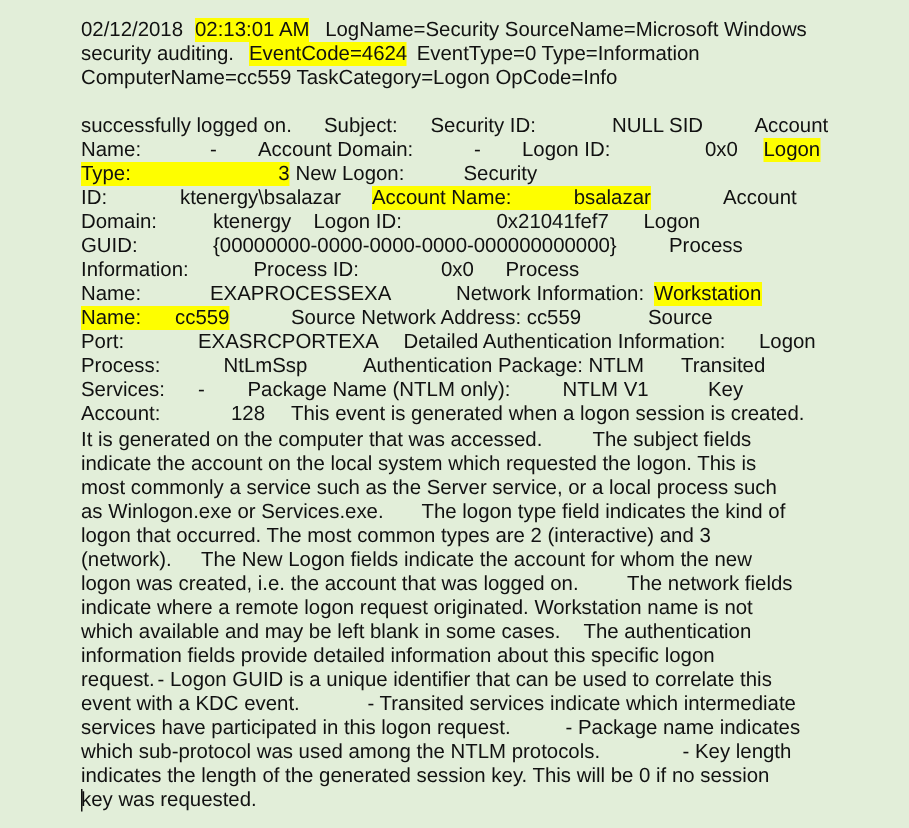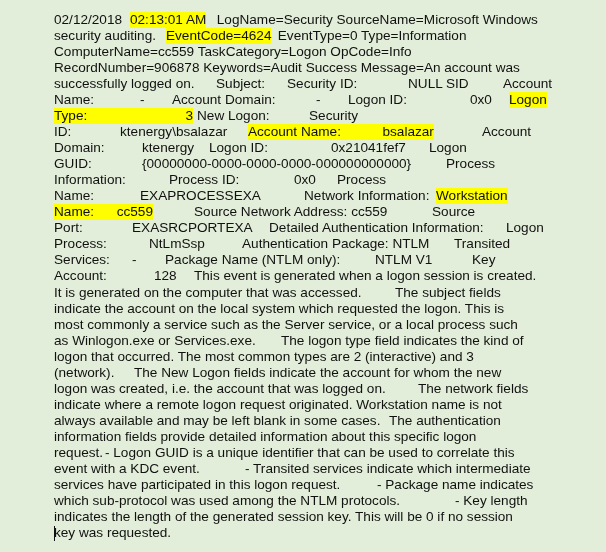--- a/index.html
+++ b/index.html
@@ -17,21 +17,20 @@
     .hl { background: #fefe00; }
     .caret { position: absolute; left: 54px; width: 1px; height: 15px; background: #111; }
   </style>
 </head>
 <body>
 
 <div class="doc" id="doc">
     <div class="line" style="top: 12px;"><span class="seg" style="left: 54px;">02/12/2018 </span><span class="seg hl" style="left: 130px;">02:13:01 AM</span><span class="seg" style="left: 213px;"> LogName=Security SourceName=Microsoft Windows</span></div>
     <div class="line" style="top: 28.03px;"><span class="seg" style="left: 54px;">security auditing. </span><span class="seg hl" style="left: 166px;">EventCode=4624</span><span class="seg" style="left: 274px;"> EventType=0 Type=Information</span></div>
     <div class="line" style="top: 44.06px;"><span class="seg" style="left: 54px;">ComputerName=cc559 TaskCategory=Logon OpCode=Info</span></div>
-    <div class="line" style="top: 60.09px;"><span class="seg" style="left: 54px;">RecordNumber=906878 Keywords=Audit Success Message=An account was</span></div>
     <div class="line" style="top: 76.12px;"><span class="seg" style="left: 54px;">successfully logged on.</span><span class="seg" style="left: 216px;">Subject:</span><span class="seg" style="left: 287px;">Security ID:</span><span class="seg" style="left: 408px;">NULL SID</span><span class="seg" style="left: 503px;">Account</span></div>
     <div class="line" style="top: 92.15px;"><span class="seg" style="left: 54px;">Name:</span><span class="seg" style="left: 140px;">-</span><span class="seg" style="left: 172px;">Account Domain:</span><span class="seg" style="left: 316px;">-</span><span class="seg" style="left: 348px;">Logon ID:</span><span class="seg" style="left: 470px;">0x0</span><span class="seg hl" style="left: 509px;">Logon</span></div>
     <div class="line" style="top: 108.18px;"><span class="seg hl" style="left: 54px;">Type:                          3</span><span class="seg" style="left: 197px;">New Logon:</span><span class="seg" style="left: 309px;">Security</span></div>
     <div class="line" style="top: 124.21px;"><span class="seg" style="left: 54px;">ID:</span><span class="seg" style="left: 120px;">ktenergy\bsalazar</span><span class="seg hl" style="left: 248px;">Account Name:           bsalazar</span><span class="seg" style="left: 482px;">Account</span></div>
     <div class="line" style="top: 140.24px;"><span class="seg" style="left: 54px;">Domain:</span><span class="seg" style="left: 142px;">ktenergy</span><span class="seg" style="left: 209px;">Logon ID:</span><span class="seg" style="left: 331px;">0x21041fef7</span><span class="seg" style="left: 429px;">Logon</span></div>
     <div class="line" style="top: 156.27px;"><span class="seg" style="left: 54px;">GUID:</span><span class="seg" style="left: 142px;">{00000000-0000-0000-0000-000000000000}</span><span class="seg" style="left: 446px;">Process</span></div>
     <div class="line" style="top: 172.3px;"><span class="seg" style="left: 54px;">Information:</span><span class="seg" style="left: 169px;">Process ID:</span><span class="seg" style="left: 294px;">0x0</span><span class="seg" style="left: 337px;">Process</span></div>
     <div class="line" style="top: 188.33px;"><span class="seg" style="left: 54px;">Name:</span><span class="seg" style="left: 140px;">EXAPROCESSEXA</span><span class="seg" style="left: 276px; margin-left: 28px;">Network Information:</span><span class="seg hl" style="left: 436px;">Workstation</span></div>
     <div class="line" style="top: 204.36px;"><span class="seg hl" style="left: 54px;">Name:      cc559</span><span class="seg" style="left: 194px;">Source Network Address: cc559</span><span class="seg" style="left: 432px;">Source</span></div>
     <div class="line" style="top: 220.39px;"><span class="seg" style="left: 54px;">Port:</span><span class="seg" style="left: 132px;">EXASRCPORTEXA</span><span class="seg" style="left: 269px;">Detailed Authentication Information:</span><span class="seg" style="left: 506px;">Logon</span></div>
@@ -39,21 +38,21 @@
     <div class="line" style="top: 252.45px;"><span class="seg" style="left: 54px;">Services:</span><span class="seg" style="left: 132px;">-</span><span class="seg" style="left: 165px;">Package Name (NTLM only):</span><span class="seg" style="left: 375px;">NTLM V1</span><span class="seg" style="left: 472px;">Key</span></div>
     <div class="line" style="top: 268.48px;"><span class="seg" style="left: 54px;">Account:</span><span class="seg" style="left: 154px;">128</span><span class="seg" style="left: 194px;">This event is generated when a logon session is created.</span></div>
     <div class="line" style="top: 284.51px;"><span class="seg" style="left: 54px;">It is generated on the computer that was accessed.</span><span class="seg" style="left: 395px;">The subject fields</span></div>
     <div class="line" style="top: 300.54px;"><span class="seg" style="left: 54px;">indicate the account on the local system which requested the logon. This is</span></div>
     <div class="line" style="top: 316.57px;"><span class="seg" style="left: 54px;">most commonly a service such as the Server service, or a local process such</span></div>
     <div class="line" style="top: 332.6px;"><span class="seg" style="left: 54px;">as Winlogon.exe or Services.exe.</span><span class="seg" style="left: 281px;">The logon type field indicates the kind of</span></div>
     <div class="line" style="top: 348.63px;"><span class="seg" style="left: 54px;">logon that occurred. The most common types are 2 (interactive) and 3</span></div>
     <div class="line" style="top: 364.66px;"><span class="seg" style="left: 54px;">(network).</span><span class="seg" style="left: 134px;">The New Logon fields indicate the account for whom the new</span></div>
     <div class="line" style="top: 380.69px;"><span class="seg" style="left: 54px;">logon was created, i.e. the account that was logged on.</span><span class="seg" style="left: 418px;">The network fields</span></div>
     <div class="line" style="top: 396.72px;"><span class="seg" style="left: 54px;">indicate where a remote logon request originated. Workstation name is not</span></div>
-    <div class="line" style="top: 412.75px;"><span class="seg" style="left: 54px;">always available and may be left blank in some cases.</span><span class="seg" style="left: 389px;">The authentication</span></div>
+    <div class="line" style="top: 412.75px;"><span class="seg" style="left: 54px;">which available and may be left blank in some cases.</span><span class="seg" style="left: 389px;">The authentication</span></div>
     <div class="line" style="top: 428.78px;"><span class="seg" style="left: 54px;">information fields provide detailed information about this specific logon</span></div>
     <div class="line" style="top: 444.81px;"><span class="seg" style="left: 54px;">request.</span><span class="seg" style="left: 105px;">- Logon GUID is a unique identifier that can be used to correlate this</span></div>
     <div class="line" style="top: 460.84px;"><span class="seg" style="left: 54px;">event with a KDC event.</span><span class="seg" style="left: 245px;">- Transited services indicate which intermediate</span></div>
     <div class="line" style="top: 476.87px;"><span class="seg" style="left: 54px;">services have participated in this logon request.</span><span class="seg" style="left: 377px;">- Package name indicates</span></div>
     <div class="line" style="top: 492.9px;"><span class="seg" style="left: 54px;">which sub-protocol was used among the NTLM protocols.</span><span class="seg" style="left: 455px;">- Key length</span></div>
     <div class="line" style="top: 508.93px;"><span class="seg" style="left: 54px;">indicates the length of the generated session key. This will be 0 if no session</span></div>
     <div class="line" style="top: 524.96px;"><span class="seg" style="left: 54px;">key was requested.</span></div>
     <div class="caret" style="top: 525.96px;"></div>
   </div>
 

